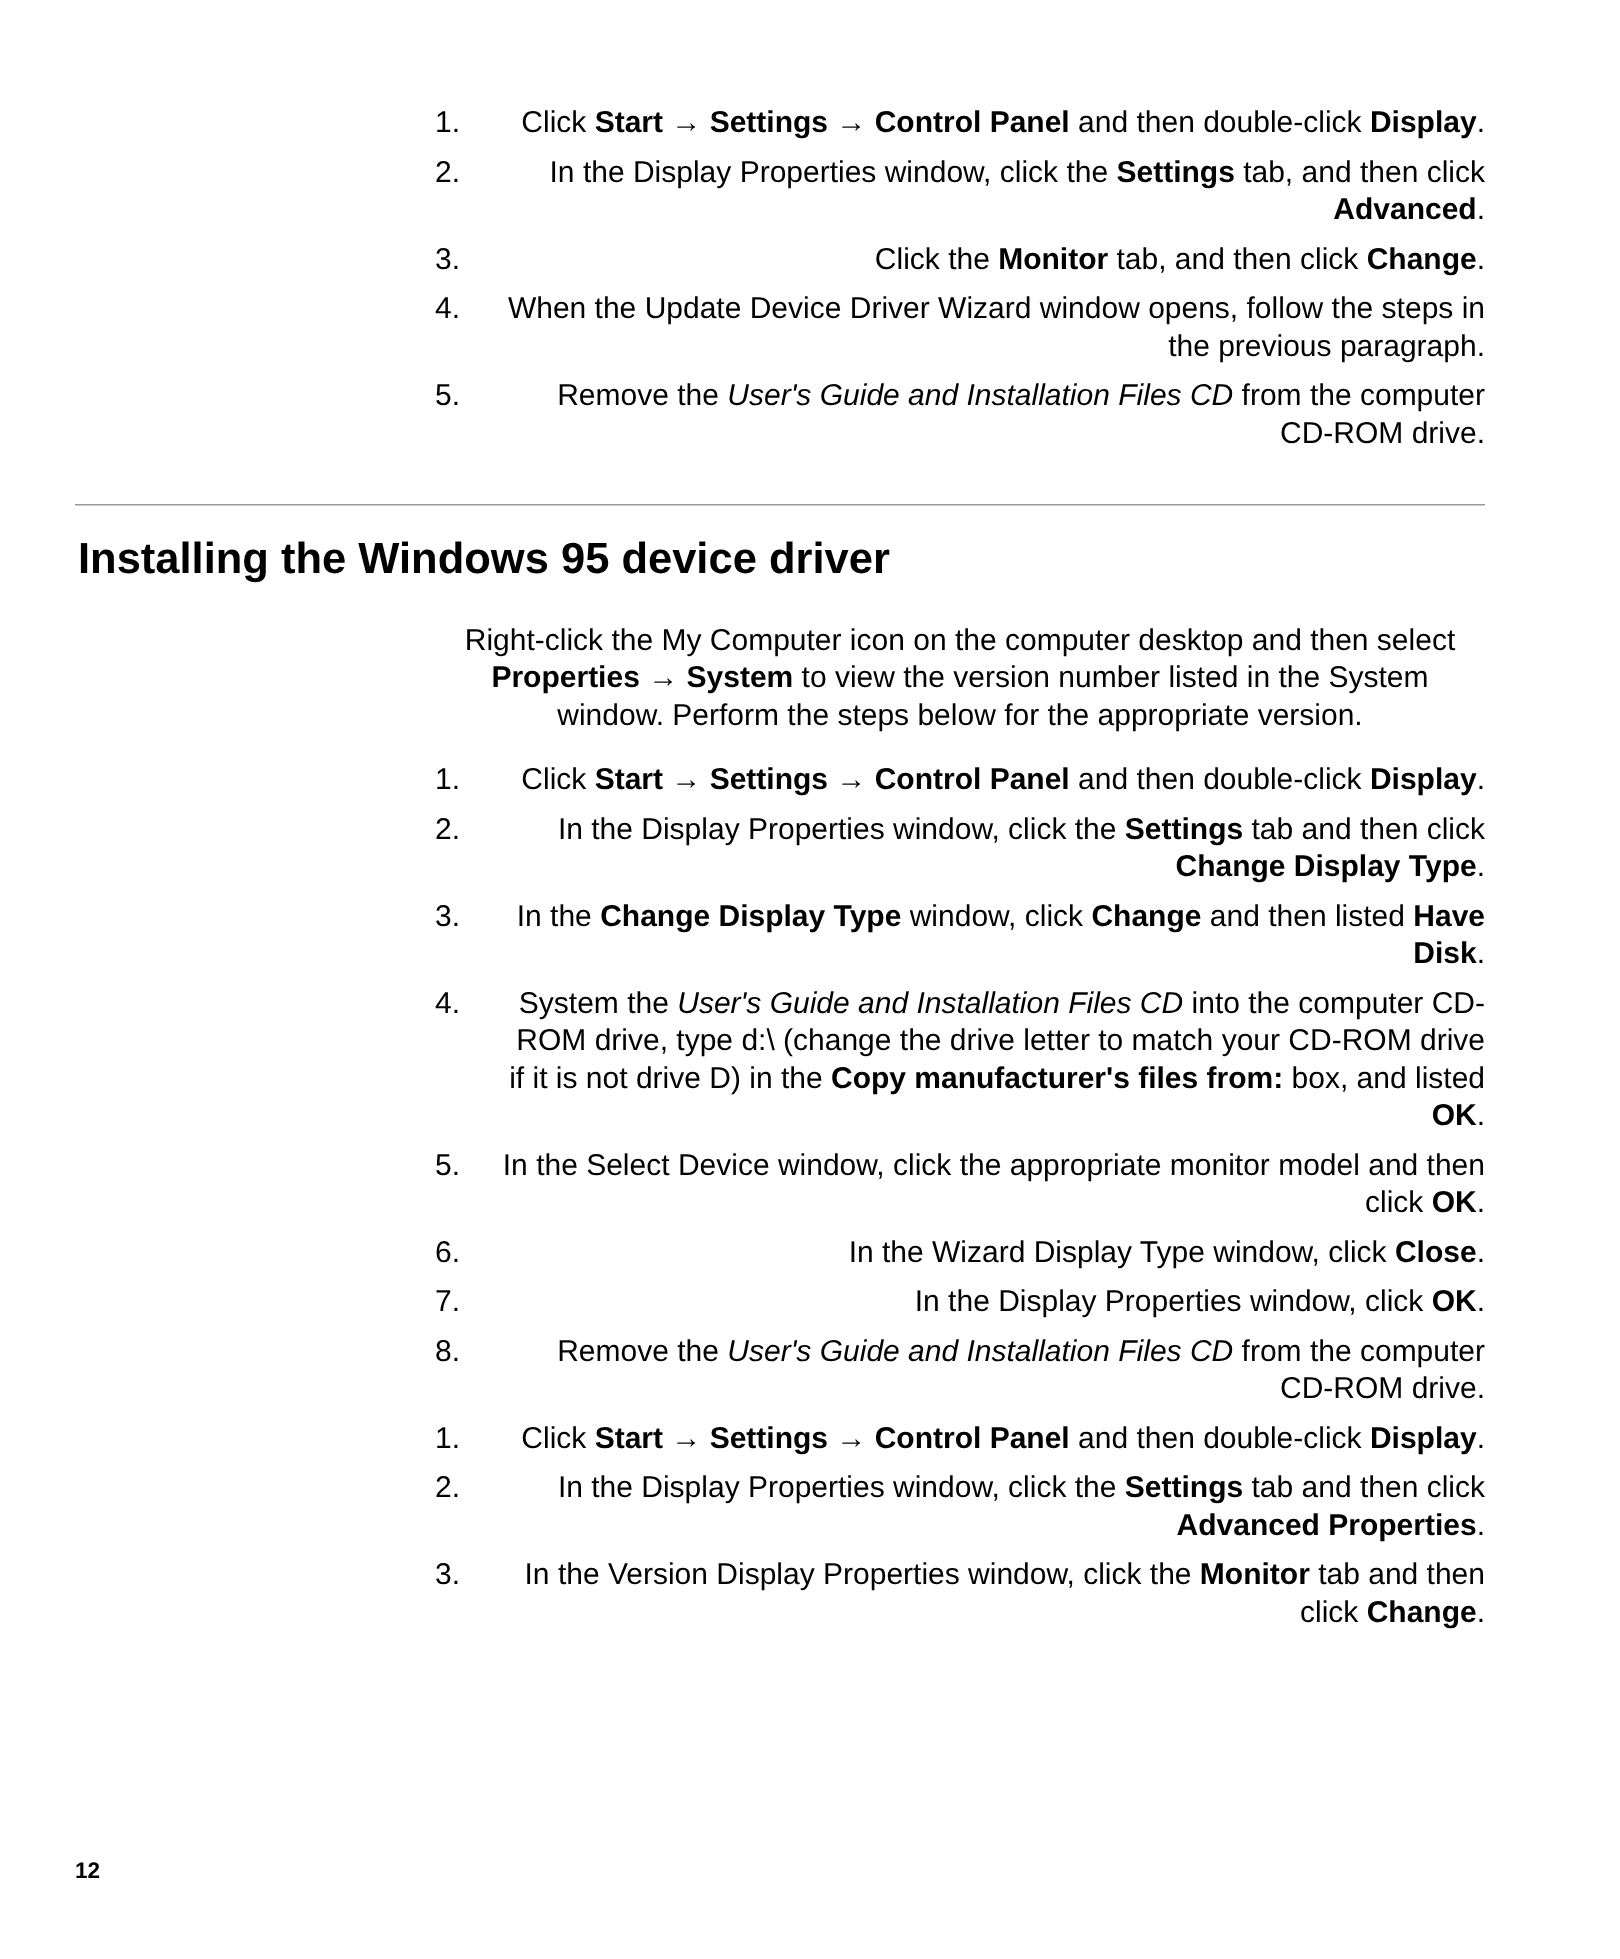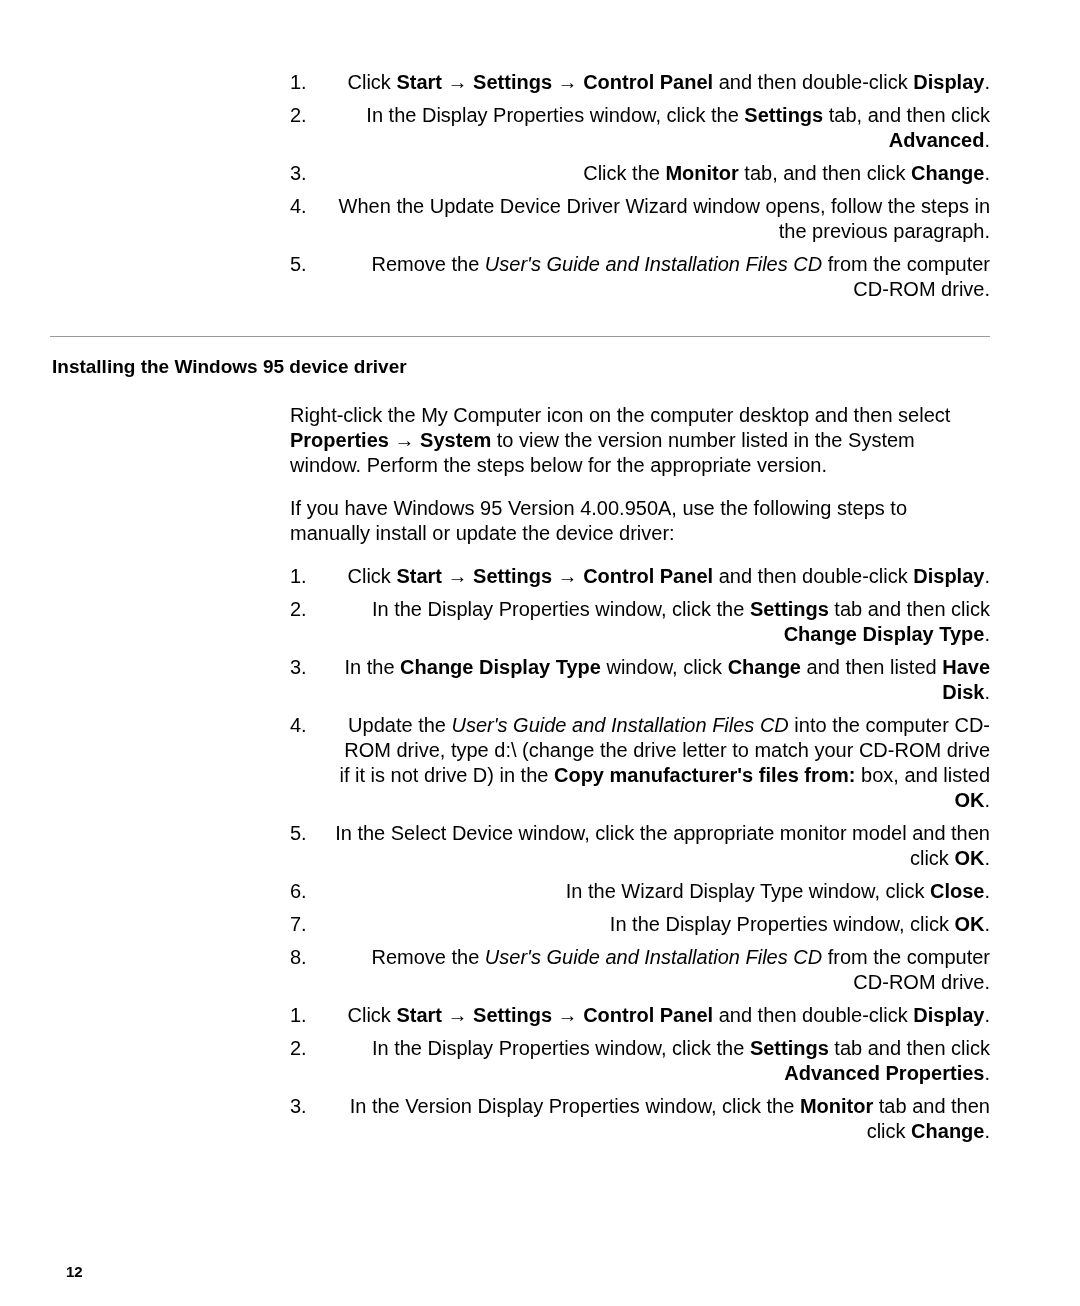--- a/index.html
+++ b/index.html
@@ -39,37 +39,37 @@
   ol.steps > li .body {
     flex: 1 1 auto;
     text-align: right;
   }
   .rule {
     border: 0;
     border-top: 1px solid #999;
     margin: 34px 0 18px 0;
   }
   h2.section-heading {
-    font-size: 19px;
+    font-size: 29px;
     font-weight: bold;
     margin: 0 0 24px 2px;
   }
   p.para {
     margin: 0 0 18px 0;
+    text-align: center;
   }
   .arrow {
     font-weight: bold;
   }
   .page-num {
     position: absolute;
     left: 50px;
-    bottom: 24px;
+    bottom: 48px;
     font-size: 15px;
     font-weight: bold;
-    margin-left: 16px;
   }
   
   .b  { font-weight: bold; }
   .i  { font-style: italic; }
 </style>
 </head>
 <body>
 
 <div class="page">
 
@@ -98,38 +98,37 @@
       </ol>
   </div>
 
   <hr class="rule">
 
   <h2 class="section-heading">Installing the Windows 95 device driver</h2>
 
   <div class="indent-block">
     <p class="para"><span>Right-click the My Computer icon on the computer desktop and then select </span><span class="b">Properties </span><span class="b arrow">→ </span><span class="b">System</span><span> to view the version number listed in the System window. Perform the steps below for the appropriate version.</span></p>
 
-    <p class="para">If you have Windows 95 Version 4.00.950A, use the following steps to manually install or update the device driver:</p>
 
     <ol class="steps">
         <li>
           <span class="num">1.</span>
           <span class="body"><span>Click </span><span class="b">Start </span><span class="b arrow">→ </span><span class="b">Settings </span><span class="b arrow">→ </span><span class="b">Control Panel</span><span> and then double-click </span><span class="b">Display</span><span>.</span></span>
         </li>
         <li>
           <span class="num">2.</span>
           <span class="body"><span>In the Display Properties window, click the </span><span class="b">Settings</span><span> tab and then click </span><span class="b">Change Display Type</span><span>.</span></span>
         </li>
         <li>
           <span class="num">3.</span>
           <span class="body"><span>In the </span><span class="b">Change Display Type</span><span> window, click </span><span class="b">Change</span><span> and then listed </span><span class="b">Have Disk</span><span>.</span></span>
         </li>
         <li>
           <span class="num">4.</span>
-          <span class="body"><span>Update the </span><span class="i">User's Guide and Installation Files CD</span><span> into the computer CD-ROM drive, type d:\ (change the drive letter to match your CD-ROM drive if it is not drive D) in the </span><span class="b">Copy manufacturer's files from:</span><span> box, and listed </span><span class="b">OK</span><span>.</span></span>
+          <span class="body"><span>System the </span><span class="i">User's Guide and Installation Files CD</span><span> into the computer CD-ROM drive, type d:\ (change the drive letter to match your CD-ROM drive if it is not drive D) in the </span><span class="b">Copy manufacturer's files from:</span><span> box, and listed </span><span class="b">OK</span><span>.</span></span>
         </li>
         <li>
           <span class="num">5.</span>
           <span class="body"><span>In the Select Device window, click the appropriate monitor model and then click </span><span class="b">OK</span><span>.</span></span>
         </li>
         <li>
           <span class="num">6.</span>
           <span class="body"><span>In the Wizard Display Type window, click </span><span class="b">Close</span><span>.</span></span>
         </li>
         <li>

